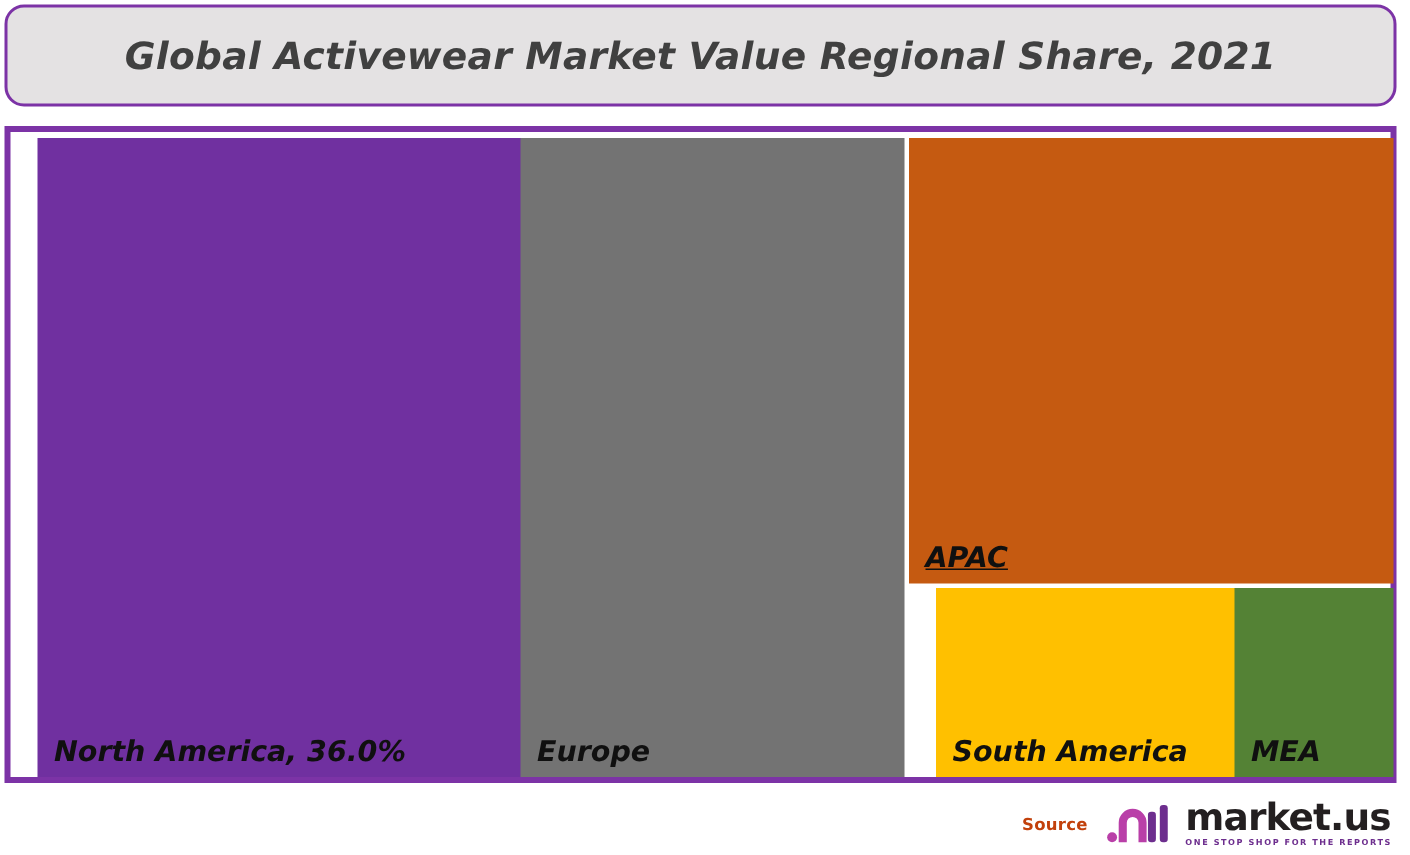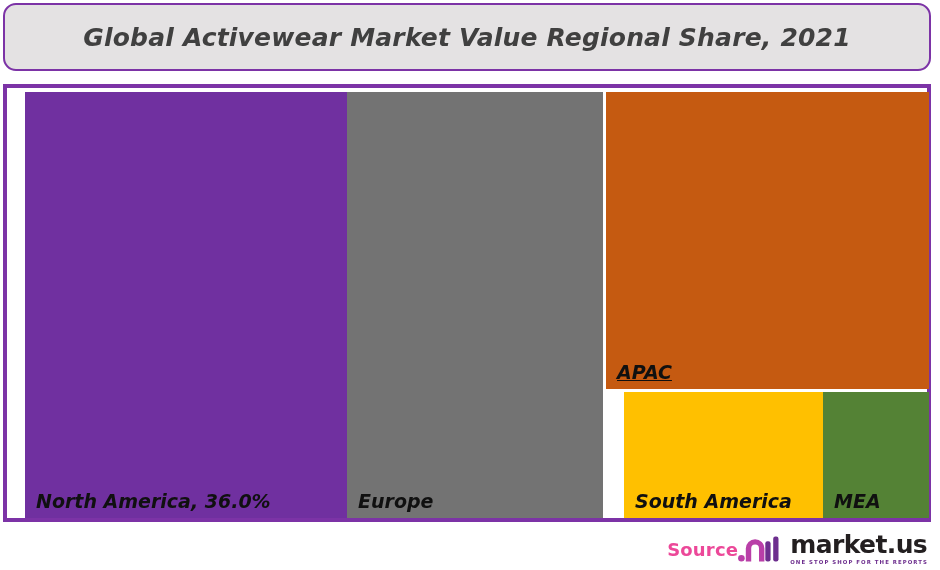--- a/index.html
+++ b/index.html
@@ -105,23 +105,24 @@
     width: 940px;
     height: 42px;
     display: flex;
     align-items: center;
     justify-content: flex-end;
     padding-right: 12px;
     box-sizing: border-box;
   }
   .source-label {
     font-family: "DejaVu Sans", sans-serif;
-    font-size: 18px;
-    font-weight: bold;
-    color: #ec4899;
+    font-size: 11px;
+    font-weight: bold;
+    color: #c2410c;
+    margin-right: 13px;
     letter-spacing: 0.2px;
   }
   .logo {
     display: flex;
     align-items: center;
   }
   .logo-mark {
     width: 46px;
     height: 30px;
     margin-right: 6px;

